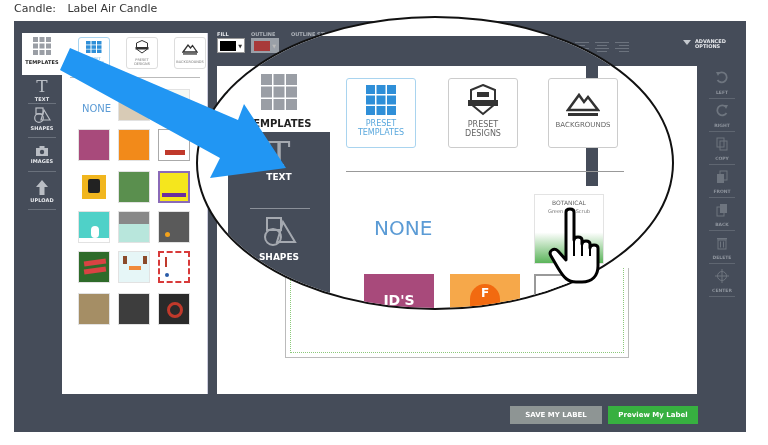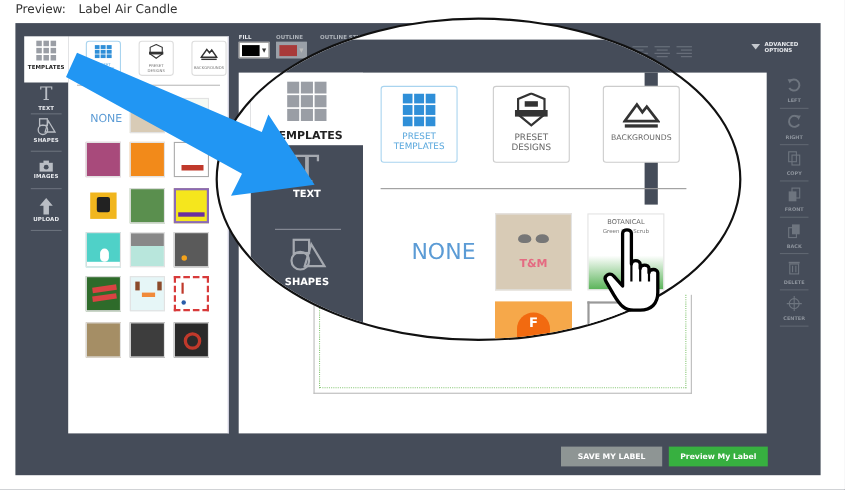--- a/index.html
+++ b/index.html
@@ -82,21 +82,21 @@
 
   .hand { position: absolute; left: 548px; top: 206px; }
   .arrow { position: absolute; left: 0; top: 0; pointer-events: none; }
 </style>
 </head>
 <body>
 
 <div id="root">
 
   <div class="editing">
-    <span class="lbl">Preview:</span>
+    <span class="lbl">Candle:</span>
     <span>Label Air Candle</span>
   </div>
 
   <div class="app">
 
     <div class="leftnav">
       <div class="nav-item active">
         <svg class="ico" width="20" height="22" viewBox="0 0 20 22" style="margin-top:3px">
           <g fill="#9a9ea5">
             <rect x="1" y="1" width="5" height="5"></rect>
@@ -398,30 +398,28 @@
         <svg width="34" height="26" viewBox="0 0 34 26" style="margin-top:12px">
           <path d="M2 19 L13 4 L18 11 L22 6 L32 19 Z" fill="none" stroke="#333" stroke-width="2.5"></path>
           <rect x="2" y="22" width="30" height="3" fill="#333"></rect>
         </svg>
         <span class="tl" style="font-size:7px;">BACKGROUNDS</span>
       </div>
 
       <div class="mag-hr"></div>
       <span class="mag-none">NONE</span>
 
-      <div class="mag-thumb" style="left:252px;top:176px;width:70px;height:70px;background:#d8cbb6;">
-        <div style="position:absolute;left:20px;top:18px;width:12px;height:8px;background:#777;border-radius:50% 50% 40% 40%;"></div>
-        <div style="position:absolute;left:36px;top:18px;width:12px;height:8px;background:#777;border-radius:50% 50% 40% 40%;"></div>
-        <span style="position:absolute;left:0;right:0;top:40px;text-align:center;color:#e46b82;font-size:10px;font-weight:bold;">T&amp;M</span>
-      </div>
       <div class="mag-thumb" style="left:336px;top:176px;width:70px;height:70px;background:linear-gradient(#fff 55%,#5bb45a);">
         <span style="position:absolute;left:0;right:0;top:4px;text-align:center;font-size:6px;color:#666;">BOTANICAL</span>
         <span style="position:absolute;left:0;right:0;top:13px;text-align:center;font-size:5px;color:#777;">Green Sea Scrub</span>
       </div>
 
+      <div class="mag-thumb" style="left:166px;top:256px;width:70px;height:40px;background:#a84a7b;border:none;">
+        <span style="position:absolute;left:0;right:0;top:18px;text-align:center;color:#fff;font-size:14px;font-weight:bold;">JD'S</span>
+      </div>
       <div class="mag-thumb" style="left:252px;top:256px;width:70px;height:40px;background:#f6a84a;border:none;">
         <div style="position:absolute;left:20px;top:10px;width:30px;height:30px;background:#f26a10;border-radius:50% 50% 0 0;"></div>
         <span style="position:absolute;left:0;right:0;top:12px;text-align:center;color:#fff;font-size:12px;font-weight:bold;">F</span>
       </div>
       <div class="mag-thumb" style="left:336px;top:256px;width:70px;height:40px;background:#fff;border:2px solid #999;border-bottom:none;"></div>
     </div>
   </div>
 
   <svg class="hand" width="62" height="80" viewBox="0 0 62 80">
     <path d="M18 6 C18 2 26 2 26 6 L26 34 C26 30 34 30 34 34 L34 38 C34 34 42 34 42 38 L42 42 C42 38 50 38 50 42 L50 60 C50 70 44 76 34 76 L28 76 C20 76 16 72 10 62 L3 50 C0 45 6 41 10 45 L18 54 Z" fill="#fff" stroke="#000" stroke-width="3" stroke-linejoin="round"></path>

